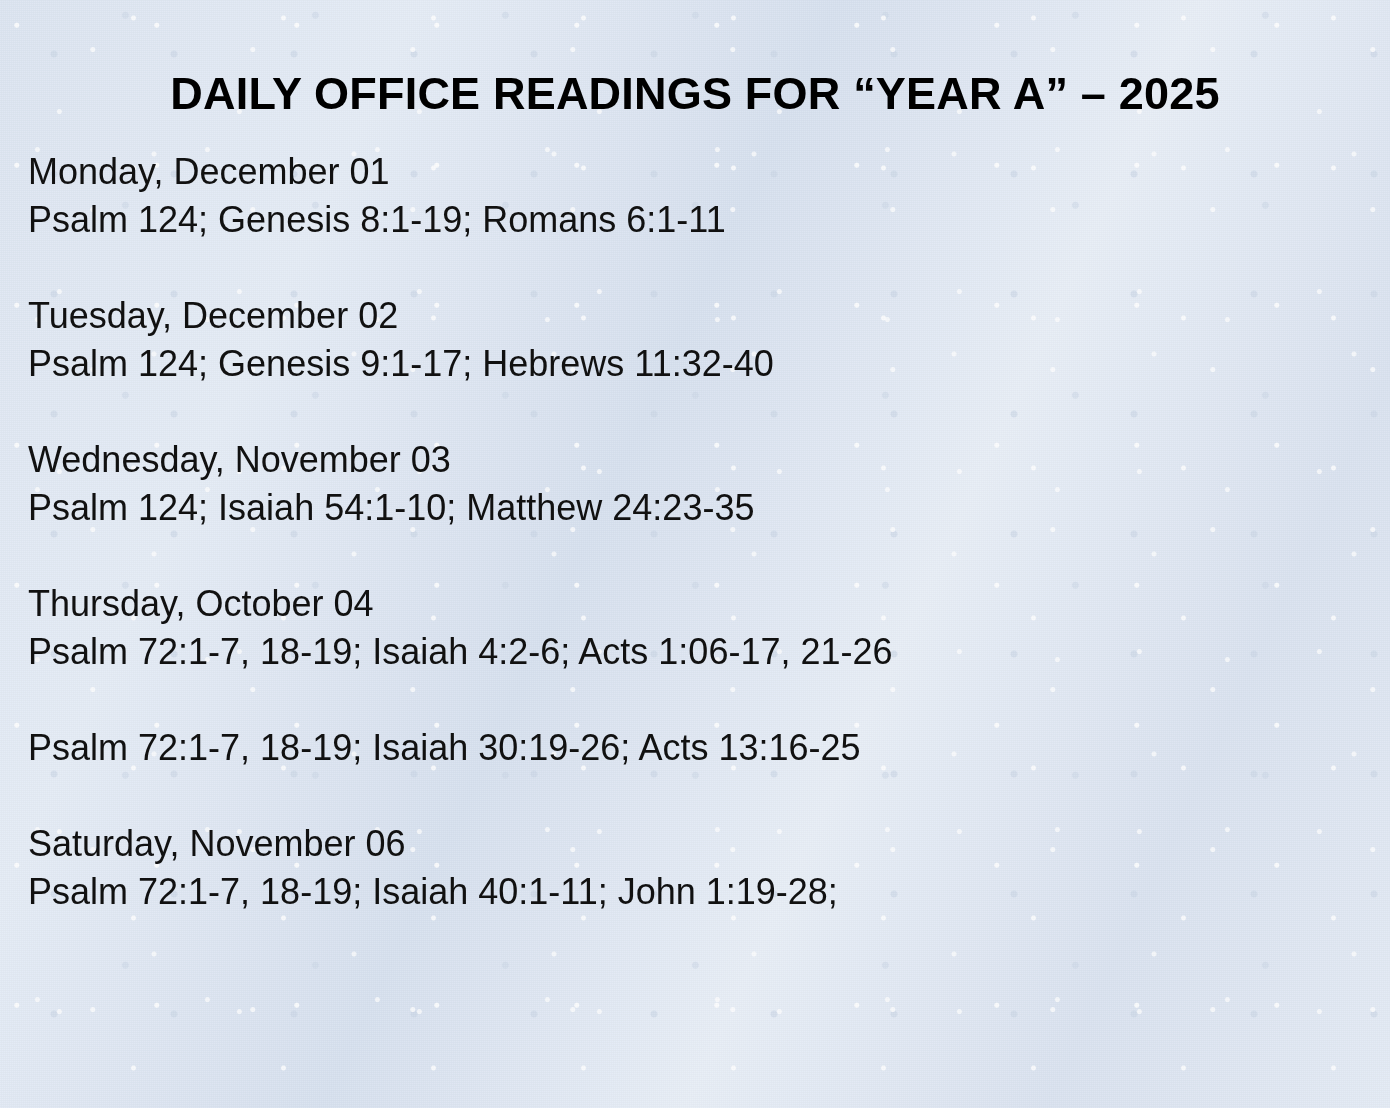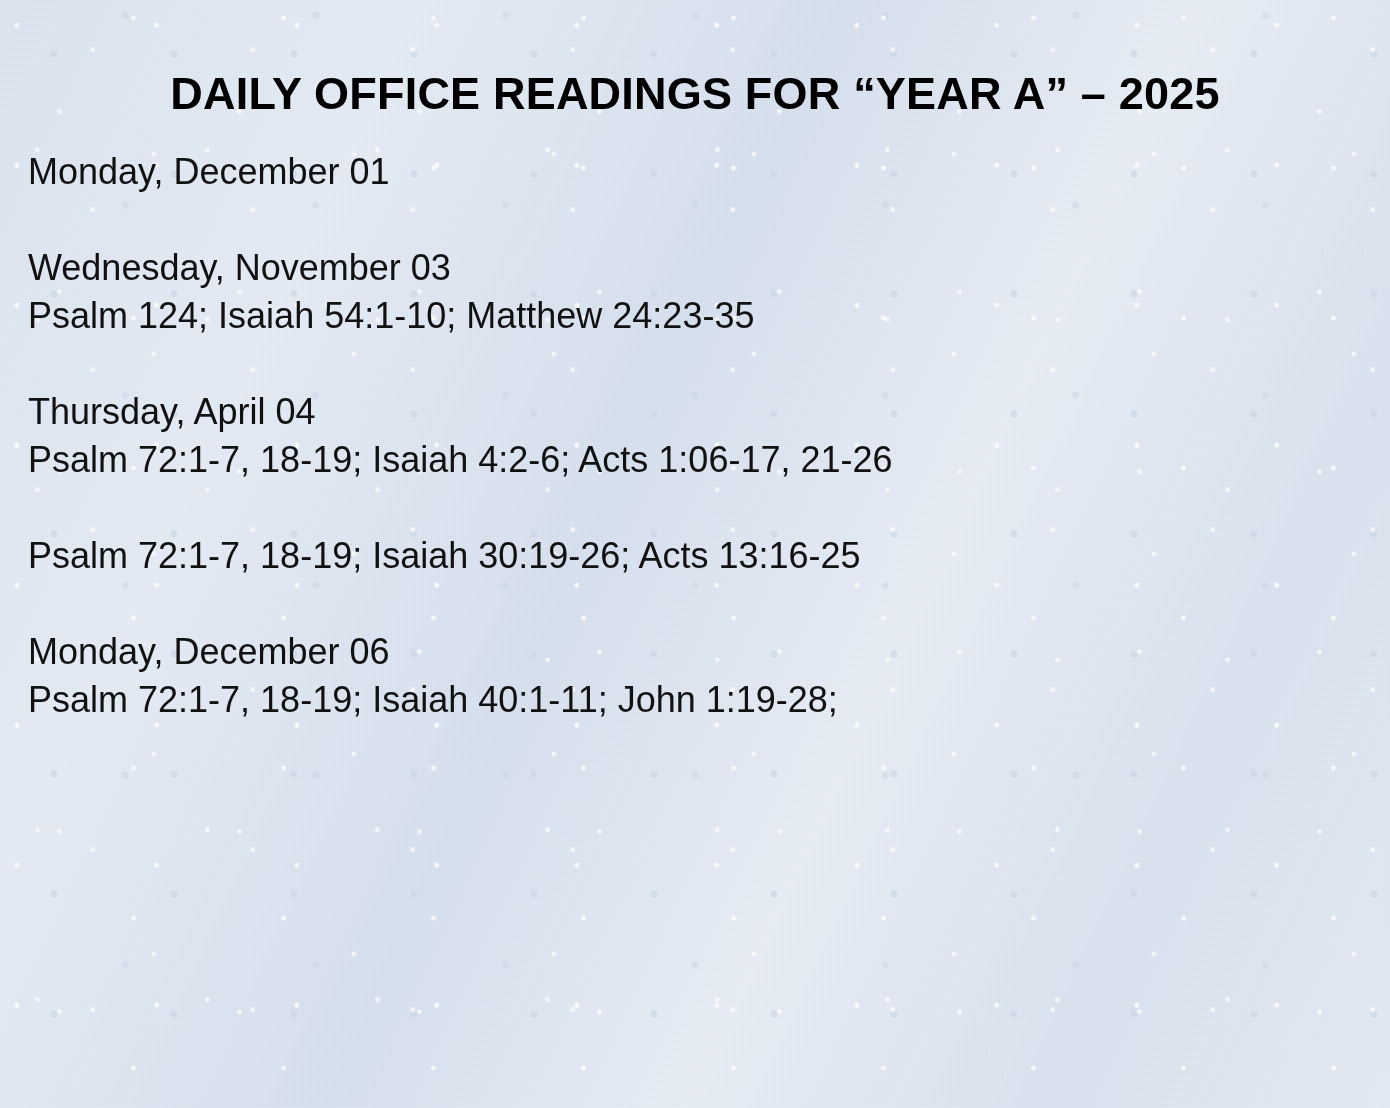--- a/index.html
+++ b/index.html
@@ -82,36 +82,41 @@
 <body>
 
 <div class="slide">
 
   <div class="title">DAILY OFFICE READINGS FOR “YEAR A” – 2025</div>
 
   <div class="readings">
 
     <div class="entry">
       <div class="entry-day">Monday, December 01</div>
+      <div class="entry-refs">Psalm 124; Genesis 8:1-19; Romans 6:1-11</div>
     </div>
 
+    <div class="entry">
+      <div class="entry-day">Tuesday, December 02</div>
+      <div class="entry-refs">Psalm 124; Genesis 9:1-17; Hebrews 11:32-40</div>
+    </div>
 
     <div class="entry">
       <div class="entry-day">Wednesday, November 03</div>
       <div class="entry-refs">Psalm 124; Isaiah 54:1-10; Matthew 24:23-35</div>
     </div>
 
     <div class="entry">
-      <div class="entry-day">Thursday, April 04</div>
+      <div class="entry-day">Thursday, October 04</div>
       <div class="entry-refs">Psalm 72:1-7, 18-19; Isaiah 4:2-6; Acts 1:06-17, 21-26</div>
     </div>
 
     <div class="entry">
       <div class="entry-refs">Psalm 72:1-7, 18-19; Isaiah 30:19-26; Acts 13:16-25</div>
     </div>
 
     <div class="entry">
-      <div class="entry-day">Monday, December 06</div>
+      <div class="entry-day">Saturday, November 06</div>
       <div class="entry-refs">Psalm 72:1-7, 18-19; Isaiah 40:1-11; John 1:19-28;</div>
     </div>
 
   </div>
 </div>
 
 </body></html>

